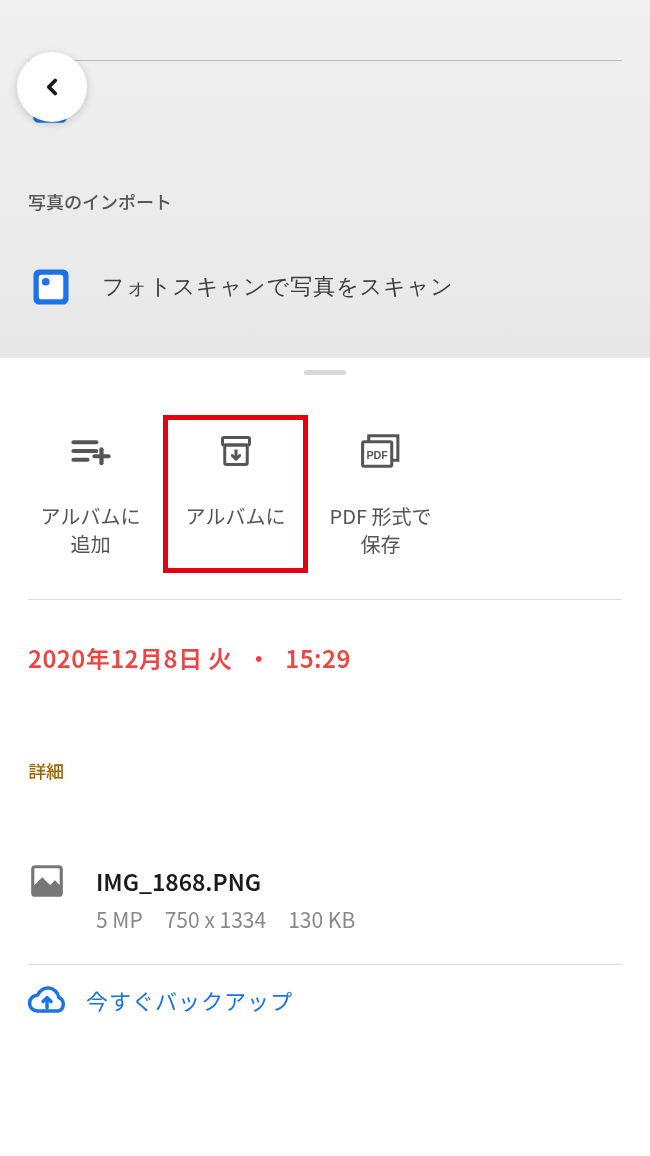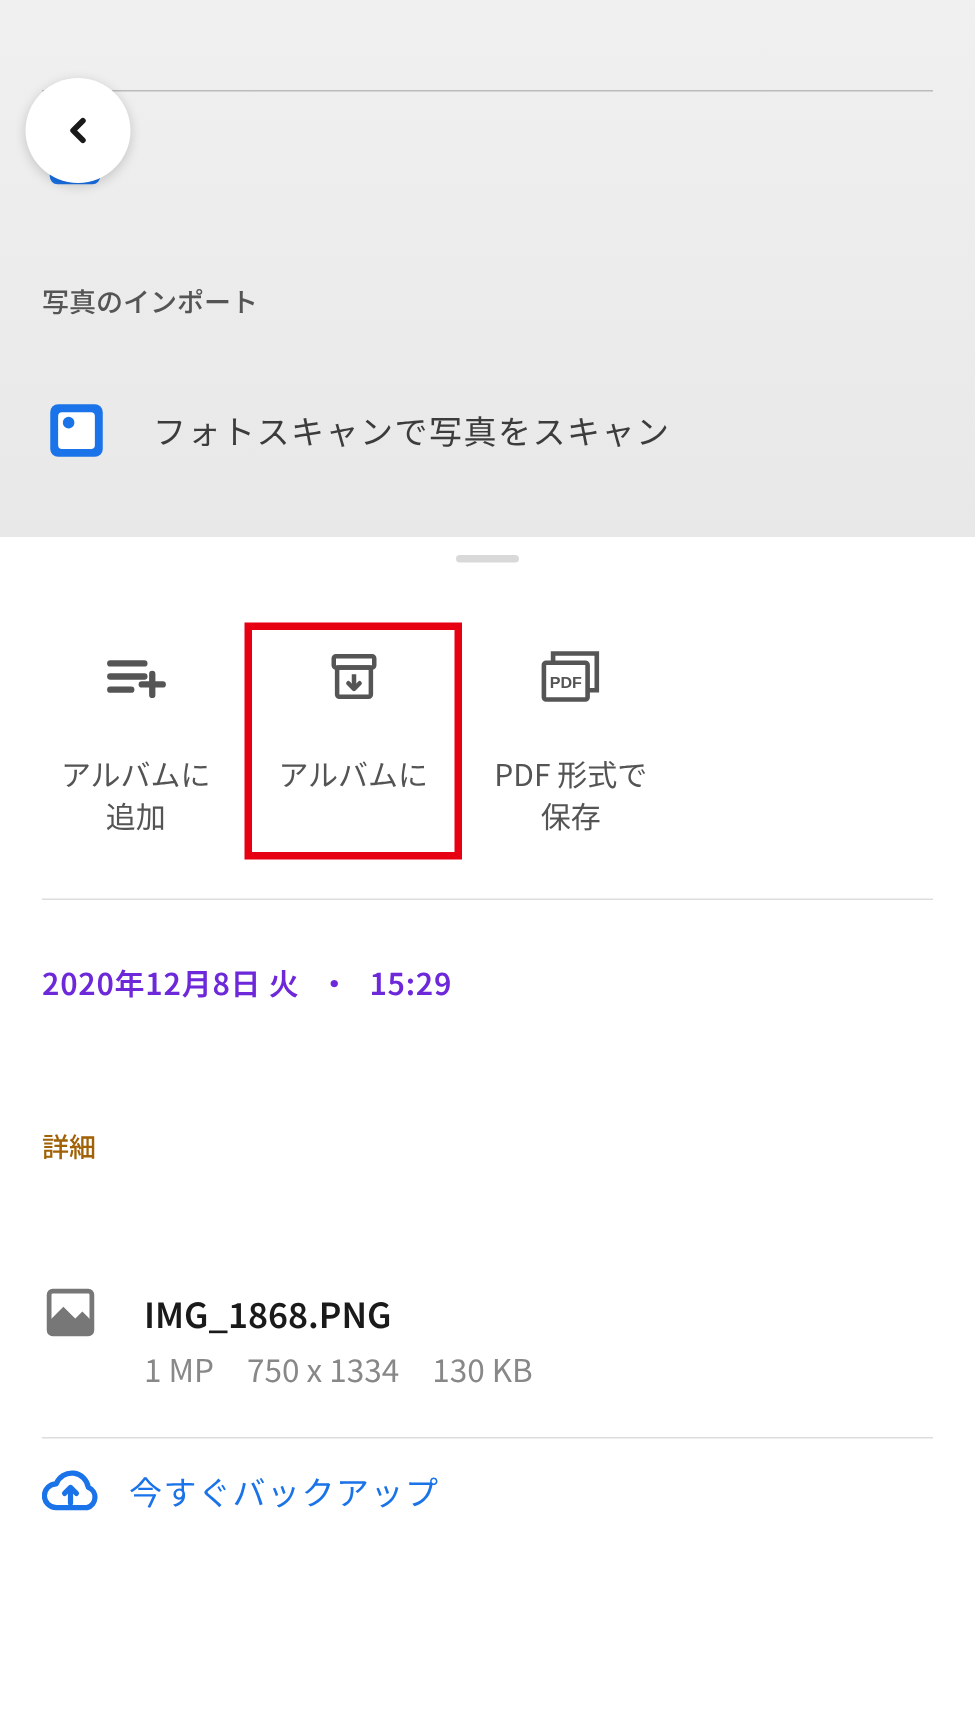--- a/index.html
+++ b/index.html
@@ -64,20 +64,21 @@
       padding: 0 28px;
       margin-top: 62px;
     }
 
     .scan-row {
       display: flex;
       align-items: center;
       padding: 0 30px;
       margin-top: 52px;
       gap: 30px;
+      font-family: Liberation Mono, monospace;
     }
 
     .scan-icon { width: 42px; height: 42px; }
 
     .scan-label {
       font-size: 22px;
       color: #3c3c3c;
       letter-spacing: 1px;
     }
 
@@ -123,23 +124,23 @@
       white-space: pre-line;
     }
 
     .divider2 {
       height: 1px;
       background: #ddd;
       margin: 26px 28px 0;
     }
 
     .datetime {
-      font-size: 20px;
+      font-size: 24px;
       font-weight: 600;
-      color: #6d28d9;
+      color: #ef4444;
       padding: 40px 28px 0;
       letter-spacing: 0.5px;
     }
 
     .dot { margin: 0 8px; font-weight: 600; }
 
     .details-header {
       font-size: 18px;
       color: #a16207;
       font-weight: 500;
@@ -285,21 +286,21 @@
 
 <div class="file-row">
   <svg class="file-icon" viewBox="0 0 24 24">
     <rect x="3" y="3" width="18" height="18" rx="1.5" fill="none" stroke="#777" stroke-width="2"></rect>
     <path d="M3 17 L9 11 L14 16 L17 13 L21 17" fill="none" stroke="#777" stroke-width="2"></path>
     <path d="M3 17 L9 11 L14 16 L17 13 L21 17 V20 A1 1 0 0 1 20 21 H4 A1 1 0 0 1 3 20 Z" fill="#777"></path>
   </svg>
   <div class="file-info">
     <span class="file-name">IMG_1868.PNG</span>
     <div class="file-meta">
-      <span>1 MP</span>
+      <span>5 MP</span>
       <span>750 x 1334</span>
       <span>130 KB</span>
     </div>
   </div>
 </div>
 
 <div class="divider3"></div>
 
 <div class="backup-row">
   <svg class="backup-icon" viewBox="0 0 24 24">

